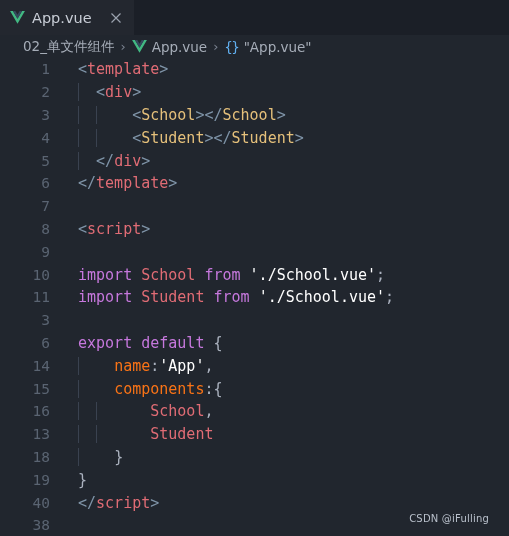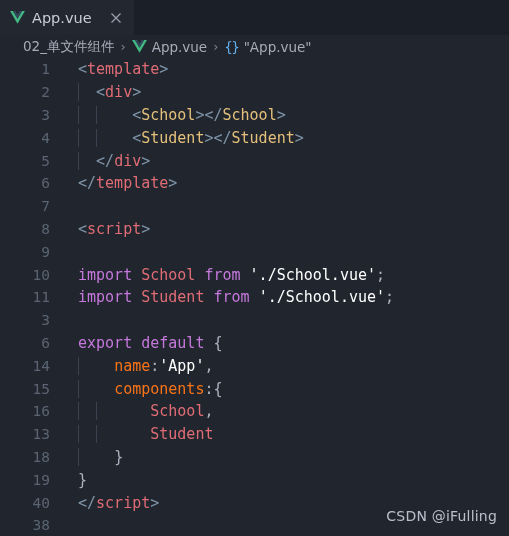--- a/index.html
+++ b/index.html
@@ -124,24 +124,24 @@
   .t-kw       { color: #c678dd; }
   .t-ident    { color: #e06c75; }
   .t-str      { color: #ffffff; }
   .t-plain    { color: #abb2bf; }
   .t-brace    { color: #abb2bf; }
   .t-prop     { color: #f97316; }
 
   
   .watermark {
     position: absolute;
-    right: 12px;
+    right: 20px;
     bottom: 12px;
     color: #b9c0cb;
-    font-size: 14px;
+    font-size: 10px;
     font-family: "DejaVu Sans", sans-serif;
     letter-spacing: .2px;
     pointer-events: none;
   }
 </style>
 </head>
 <body>
 
 <div class="tabbar">
   <div class="tab">

